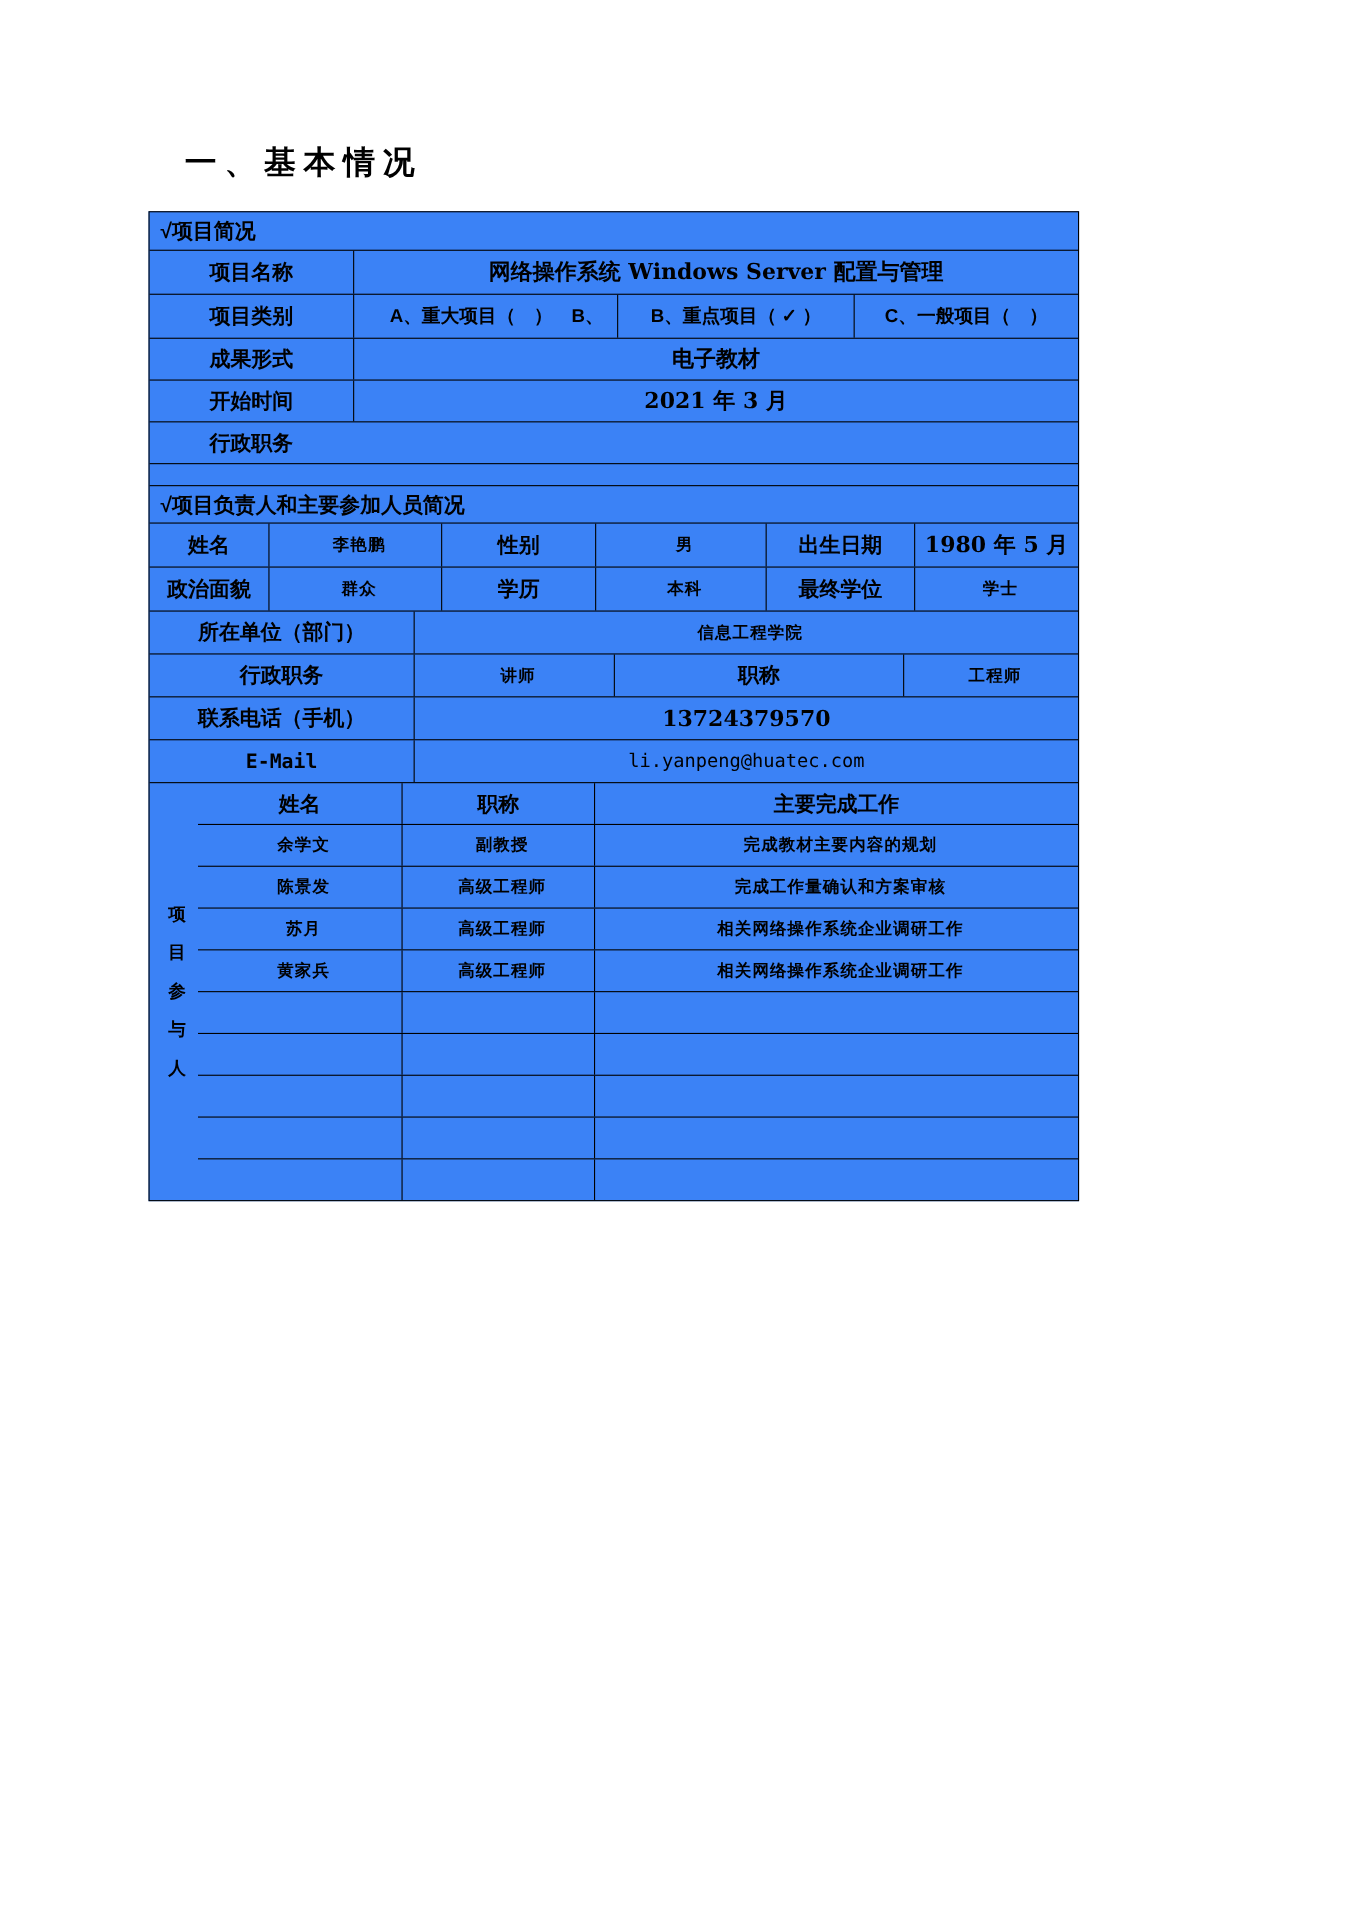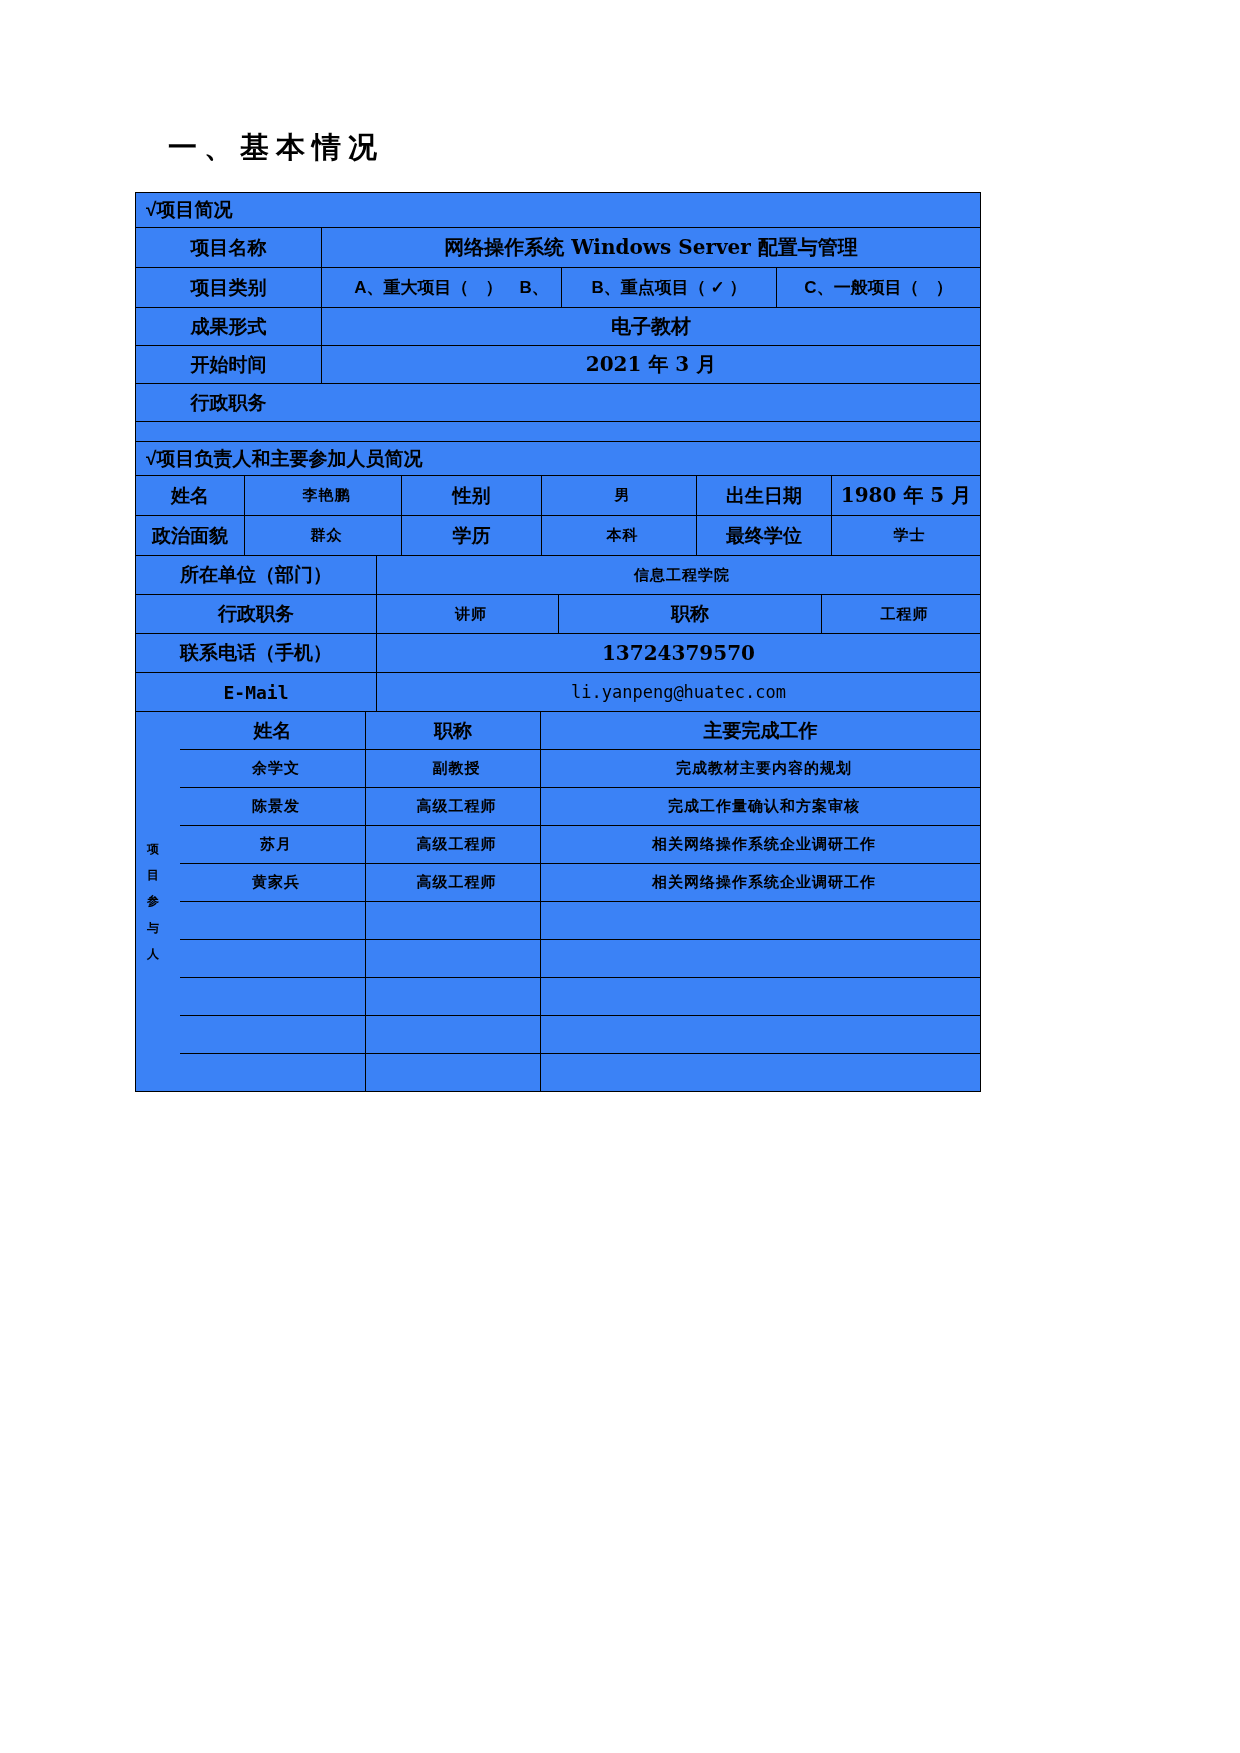--- a/index.html
+++ b/index.html
@@ -60,22 +60,22 @@
     font-weight:bold; font-size:19px; padding-left:10px;
   }
   .lbl { font-weight:bold; font-size:19px; }
   .v-serif { font-family:"DejaVu Serif","Liberation Serif",serif; font-size:20px; font-weight:bold; }
   .v-hand { font-size:15px; font-weight:bold; letter-spacing:1px;padding-left:13px; }
   .v-mono { font-family:"DejaVu Sans Mono","Liberation Mono",monospace; font-size:17px; }
   .lbl-mono { font-family:"DejaVu Sans Mono","Liberation Mono",monospace; font-weight:bold; font-size:18px; }
   .opt { font-weight:bold; font-size:17px; }
   .vert-cell { padding:0; }
   .vert-text {
-    width:22px; font-size:12px; font-weight:bold;
-    line-height:2.2; text-align:left; word-break:break-all;
+    width:22px; font-size:16px; font-weight:bold;
+    line-height:2.2; text-align:right; word-break:break-all;
   }
 </style>
 </head>
 <body>
 
 <div class="page-title">一、基本情况</div>
 
 <div class="form-table">
 
   <div class="row h-sec">

